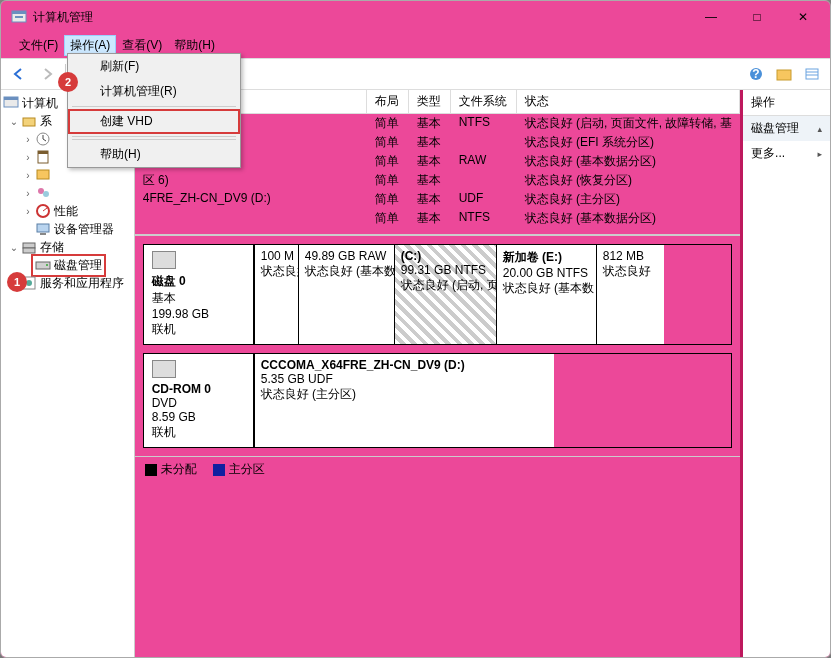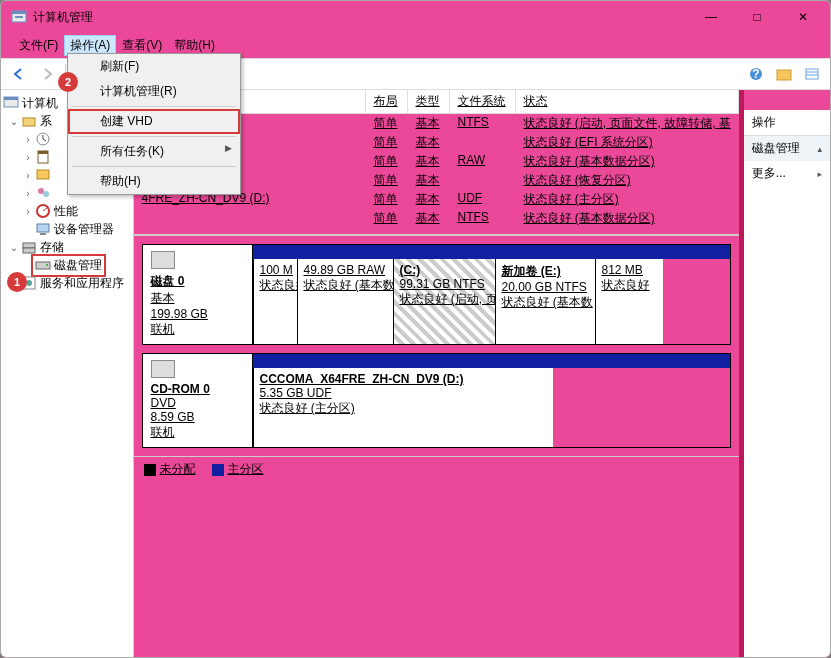--- a/index.html
+++ b/index.html
@@ -15,40 +15,40 @@
 .menuitem.active { background:#cce8ff; border:1px solid #99d1ff; padding:1px 5px; }
 .toolbar { height:32px; border-top:1px solid #ddd; border-bottom:1px solid #ddd; display:flex; align-items:center; padding:0 6px; gap:4px; background:#fff; }
 .tbtn { width:24px; height:24px; display:flex; align-items:center; justify-content:center; border:1px solid transparent; }
 .tsep { width:1px; height:20px; background:#ccc; margin:0 2px; }
 .body { flex:1; display:flex; overflow:hidden; }
 .tree { width:153px; border-right:1px solid #ccc; padding:4px 2px; background:#fff; position:relative; }
 .tree .row { display:flex; align-items:center; height:18px; white-space:nowrap; }
 .tree .twisty { width:14px; text-align:center; color:#666; font-size:10px; }
 .tree .ticon { width:16px; height:16px; margin-right:3px; flex-shrink:0; }
 .tree .sel { background:#fff; border:2px solid #d63b3b; padding:1px 2px; }
-.main { flex:1; display:flex; flex-direction:column; border-right:5px solid #be185d;text-decoration:underline; }
+.main { flex:1; display:flex; flex-direction:column; border-right:3px solid #be185d; }
 .listhdr { display:flex; border-bottom:1px solid #ddd; background:#fff; }
 .listhdr .col { padding:3px 8px; border-right:1px solid #ddd; white-space:nowrap; overflow:hidden; }
 .listrow { display:flex; }
 .listrow .cell { padding:1px 8px; white-space:nowrap; overflow:hidden; }
 .c0{width:232px}.c1{width:42px}.c2{width:42px}.c3{width:66px}.c4{flex:1}
 .graphpane { flex:1; border-top:2px solid #ccc; overflow:auto; padding:0; }
 .diskrow { display:flex; margin:8px; border:1px solid #000; }
 .diskinfo { width:110px; padding:6px 8px; border-right:1px solid #000; background:#fff; }
 .diskinfo .dname { font-weight:bold; }
 .dicon { width:24px; height:18px; background:#ddd; border:1px solid #888; margin-bottom:4px; }
-.parts { flex:1; display:flex; flex-direction:column; }
+.parts { flex:1; display:flex; flex-direction:row; }
 .parthdr { height:14px; background:#1020a0; }
 .partbody { flex:1; display:flex; }
 .part { border-left:1px solid #000; padding:4px 6px; overflow:hidden; white-space:nowrap; font-size:11px; background:#fff; }
 .part.striped { background:repeating-linear-gradient(45deg,#fff,#fff 4px,#ccc 4px,#ccc 8px); }
 .part .pname { font-weight:bold; }
 .legend { padding:4px 10px; display:flex; gap:16px; align-items:center; border-top:1px solid #ccc; }
 .lgbox { width:12px; height:12px; display:inline-block; margin-right:4px; vertical-align:middle; }
-.actions { width:100px; background:#fff;margin-top:20px; }
+.actions { width:100px; background:#fff; }
 .actions .hdr { background:#fff; padding:4px 8px; border-bottom:1px solid #ddd; }
 .actions .item { padding:4px 8px; display:flex; justify-content:space-between; align-items:center; }
 .actions .item.hilite { background:#eef3f8; }
 .dropdown { position:absolute; top:20px; left:66px; width:174px; background:#f0f0f0; border:1px solid #999; box-shadow:2px 2px 4px rgba(0,0,0,.25); z-index:100; }
 .dropdown .mrow { padding:4px 30px 4px 32px; position:relative; }
 .dropdown .msep { height:1px; background:#ccc; margin:2px 4px; }
 .dropdown .sub::after { content:"▶"; position:absolute; right:8px; font-size:9px; color:#555; }
 .dropdown .hilite { border:2px solid #d63b3b; padding:2px 28px 2px 30px; }
 .badge { position:absolute; width:20px; height:20px; border-radius:50%; background:#d63b3b; color:#fff; display:flex; align-items:center; justify-content:center; font-size:11px; font-weight:bold; z-index:200; }
 svg { display:block; }
@@ -86,21 +86,20 @@
     <div class="menuitem">查看(V)</div>
     <div class="menuitem">帮助(H)</div>
 
     <div class="dropdown">
       <div class="badge" style="left:-10px; top:18px;">2</div>
       <div class="mrow">刷新(F)</div>
       <div class="mrow">计算机管理(R)</div>
       <div class="msep"></div>
       <div class="mrow hilite">创建 VHD</div>
       <div class="msep"></div>
-      <div class="mrow sub">所有任务(K)</div>
       <div class="msep"></div>
       <div class="mrow">帮助(H)</div>
     </div>
   </div>
 
   <div class="toolbar">
     <div class="tbtn">
         <svg width="16" height="16">
           <path d="M10 3 L4 8 L10 13" fill="none" stroke="#2a6fd6" stroke-width="2"></path>
         </svg>

